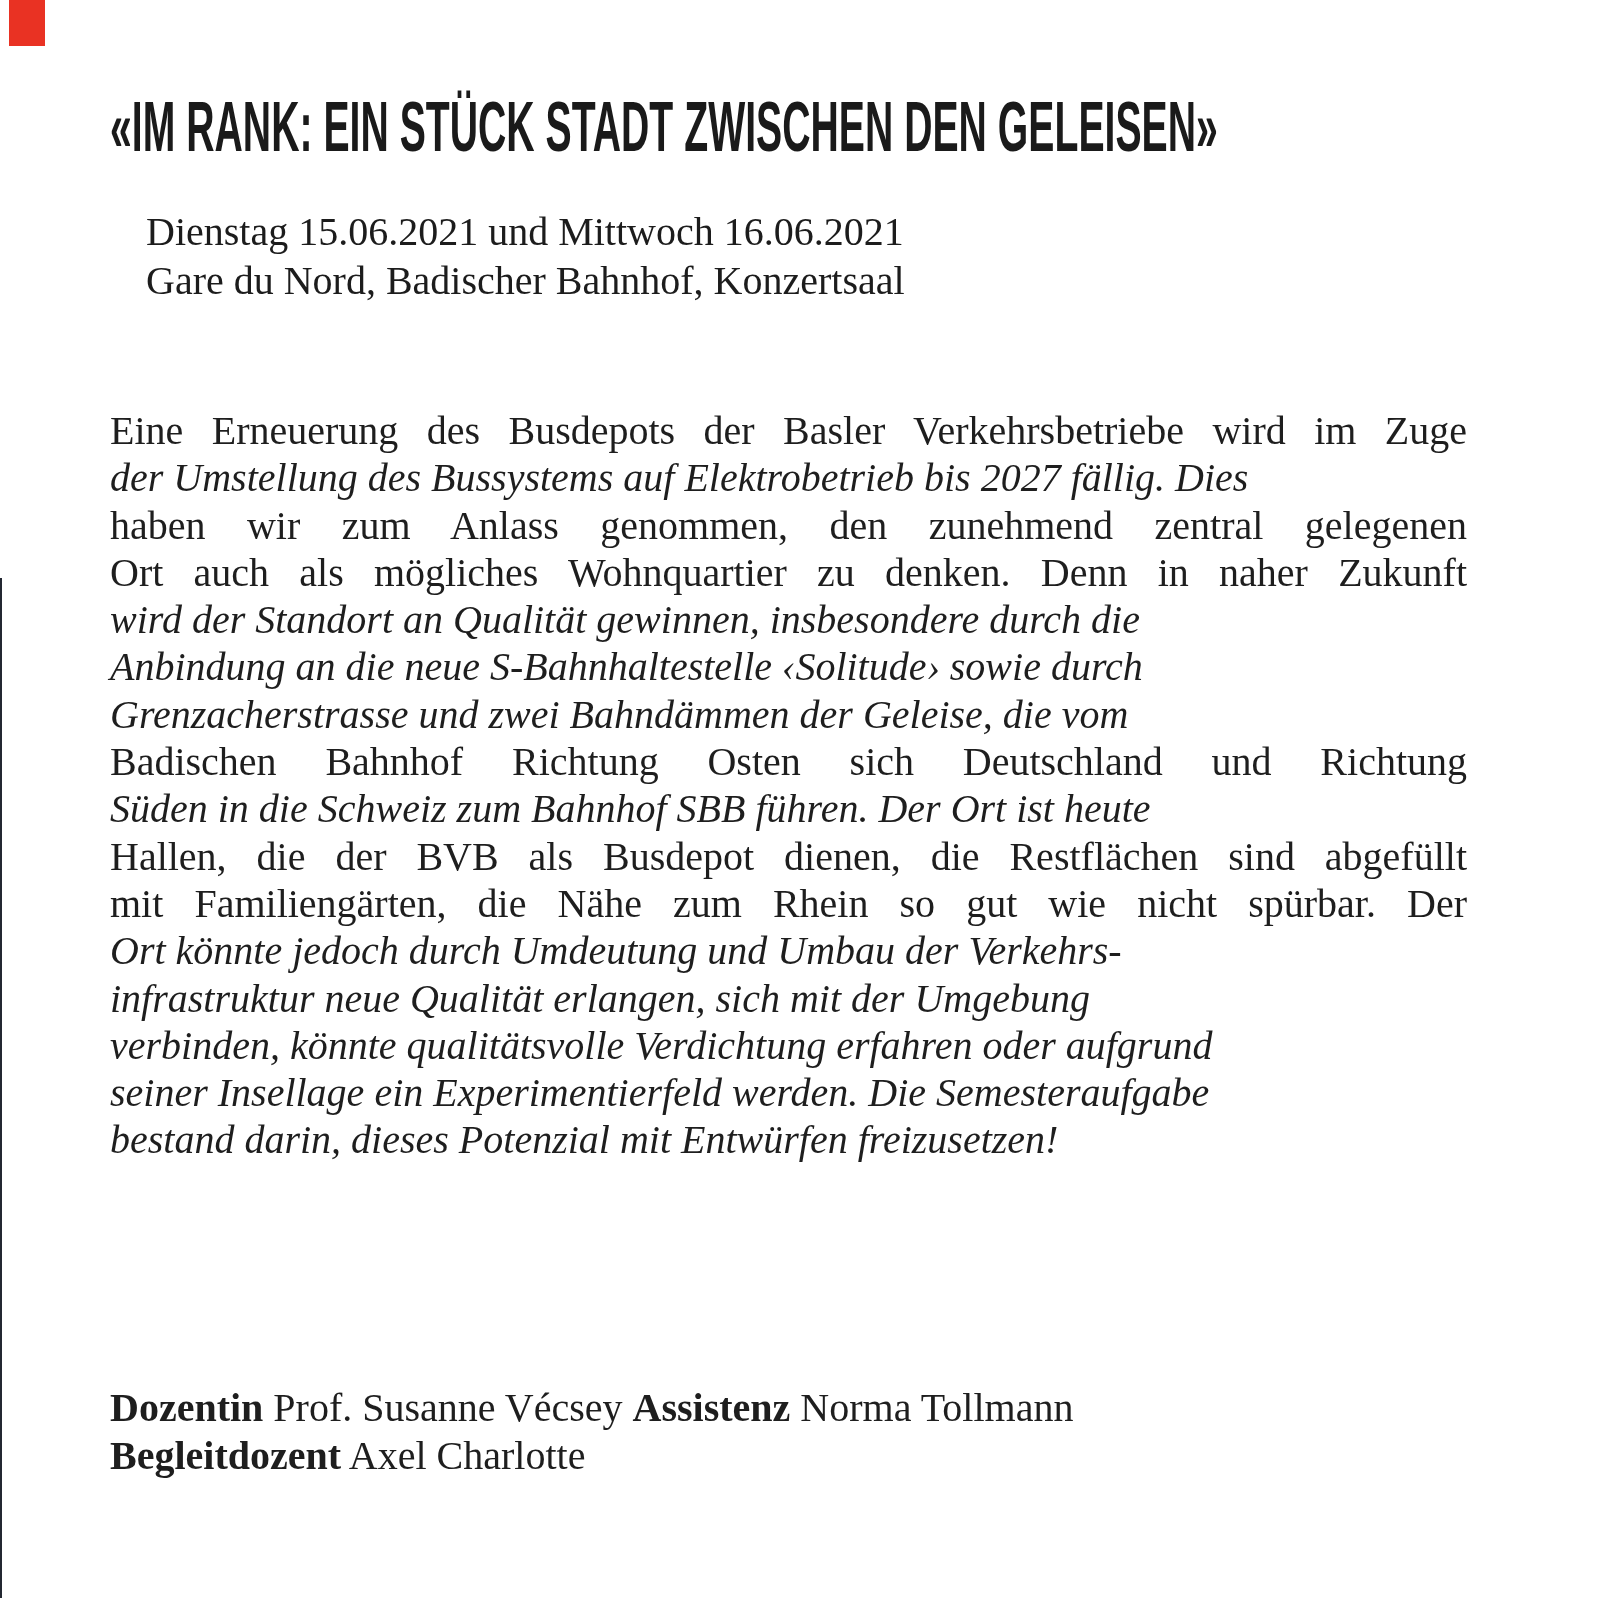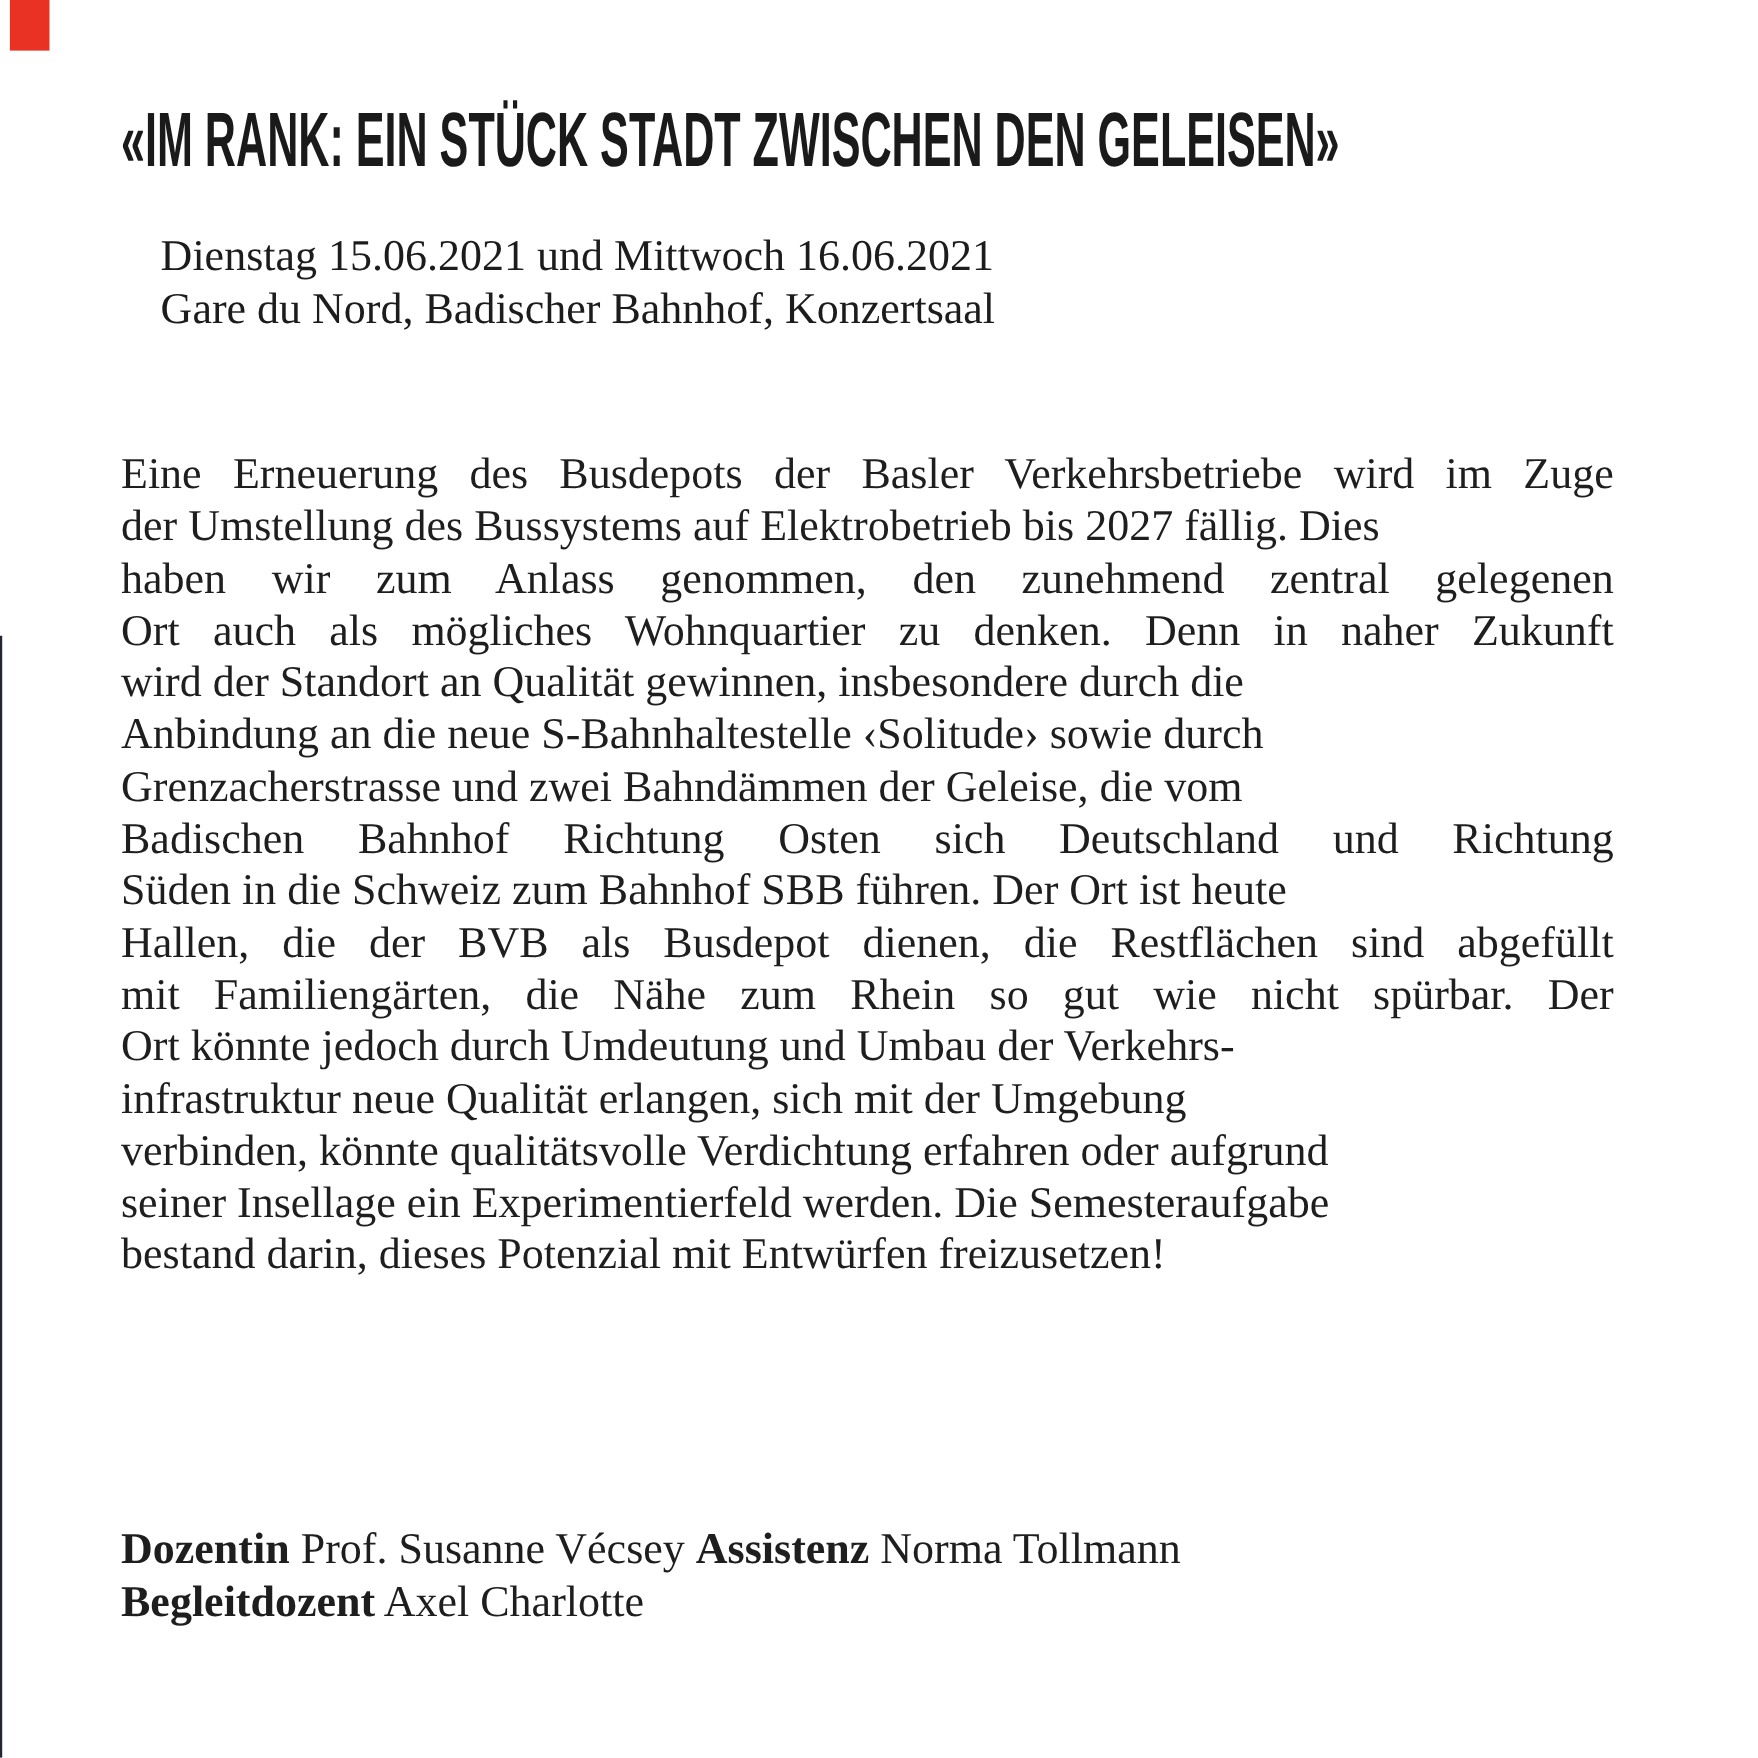--- a/index.html
+++ b/index.html
@@ -52,20 +52,21 @@
     font-size: 40px;
     line-height: 47.3px;
     margin-top: 44px;
   }
   .ln.j {
     text-align: justify;
     text-align-last: justify;
   }
   .ln.n {
     text-align: left;
+    font-style: italic;
   }
   .credits {
     position: absolute;
     left: 110px; top: 1384px;
     font-size: 40px;
     line-height: 47.6px;
   }
   .credits .b { font-weight: bold; }
 </style>
 </head>

